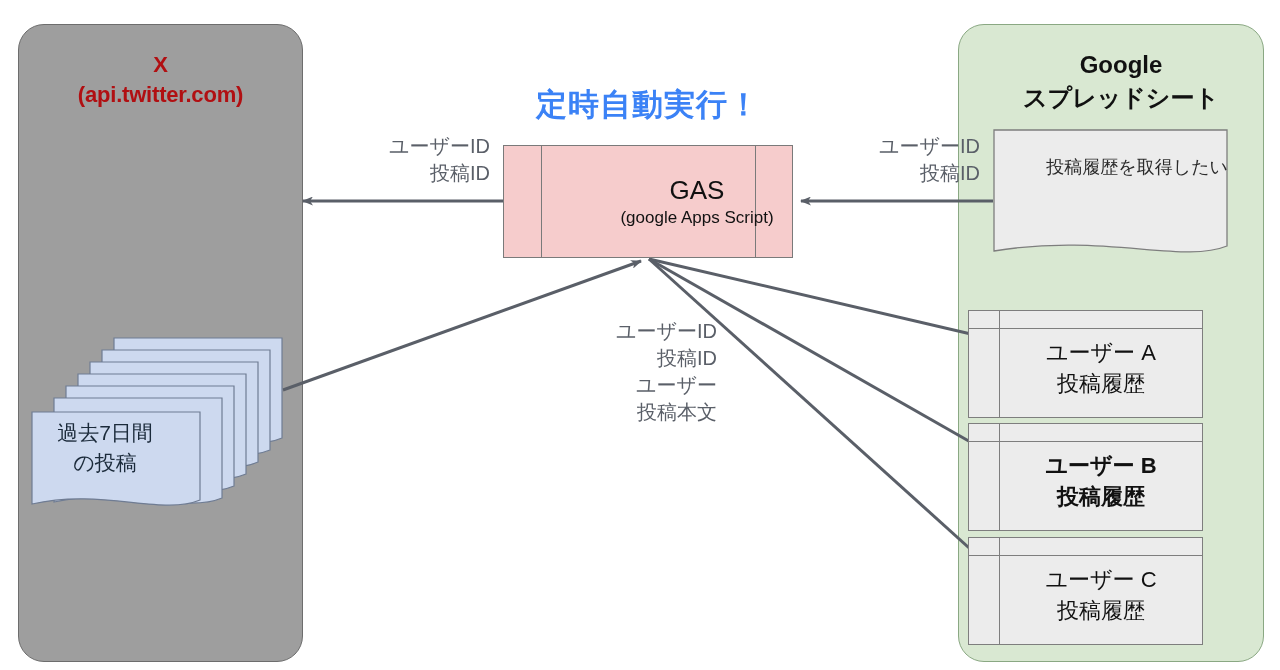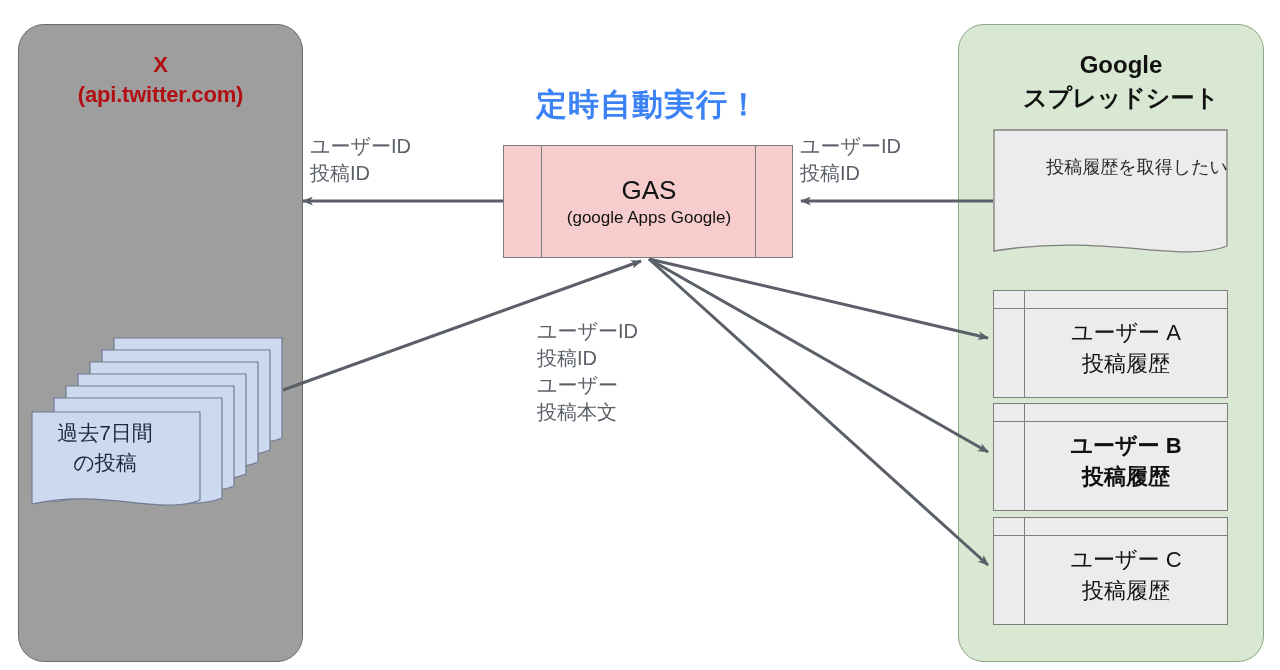--- a/index.html
+++ b/index.html
@@ -74,41 +74,42 @@
     height: 111px;
     background: #7a7a7a;
   }
   .gas-div.a { left: 37px; }
   .gas-div.b { left: 251px; }
   .gas-label {
     left: 0; top: 28px;
     width: 290px;
     text-align: center;
     color: #111111;
+    padding-left: 48px;
   }
   .gas-label .big { font-size: 26px; line-height: 32px; }
   .gas-label .small { font-size: 17px; line-height: 24px; }
 
   .banner {
     left: 453px; top: 86px;
     width: 390px;
     text-align: center;
     color: #3b82f6;
     font-weight: bold;
     font-size: 31px;
     letter-spacing: 1px;
     line-height: 38px;
   }
 
   
   .flow-label {
     color: #5a5f68;
     font-size: 20px;
     line-height: 27px;
-    text-align: left;
+    text-align: right;
   }
   .lbl-left  { left: 310px; top: 133px; width: 180px; }
   .lbl-right { left: 800px; top: 133px; width: 180px; }
   .lbl-center{ left: 537px; top: 318px; width: 180px; }
 
   
   .doc-list {
     left: 993px; top: 129px;
     width: 235px; height: 133px;
   }
@@ -117,25 +118,26 @@
     left: 0; top: 26px;
     width: 235px;
     text-align: right;
     color: #2b2b2b;
     font-size: 18px;
     line-height: 25px;
   }
 
   
   .sheet-card {
-    left: 993px;
+    left: 968px;
     width: 235px; height: 108px;
     background: #ececec;
     border: 1px solid #7e7e7e;
     box-sizing: border-box;
+    margin-top: 20px;
   }
   .sheet-card.s1 { top: 290px; }
   .sheet-card.s2 { top: 403px; font-weight: bold; }
   .sheet-card.s3 { top: 517px; }
   .sheet-hline {
     position: absolute;
     left: 0; top: 17px;
     width: 233px; height: 1px;
     background: #7e7e7e;
   }
@@ -243,21 +245,21 @@
   <div class="abs post-front-txt">
     <div>過去7日間</div>
     <div>の投稿</div>
   </div>
 
   <div class="abs gas-box">
     <div class="abs gas-div a"></div>
     <div class="abs gas-div b"></div>
     <div class="abs gas-label">
       <div class="big">GAS</div>
-      <div class="small">(google Apps Google)</div>
+      <div class="small">(google Apps Script)</div>
     </div>
   </div>
 
   <div class="abs banner">定時自動実行！</div>
 
   <div class="abs flow-label lbl-left">
     <div>ユーザーID</div>
     <div>投稿ID</div>
   </div>
 

